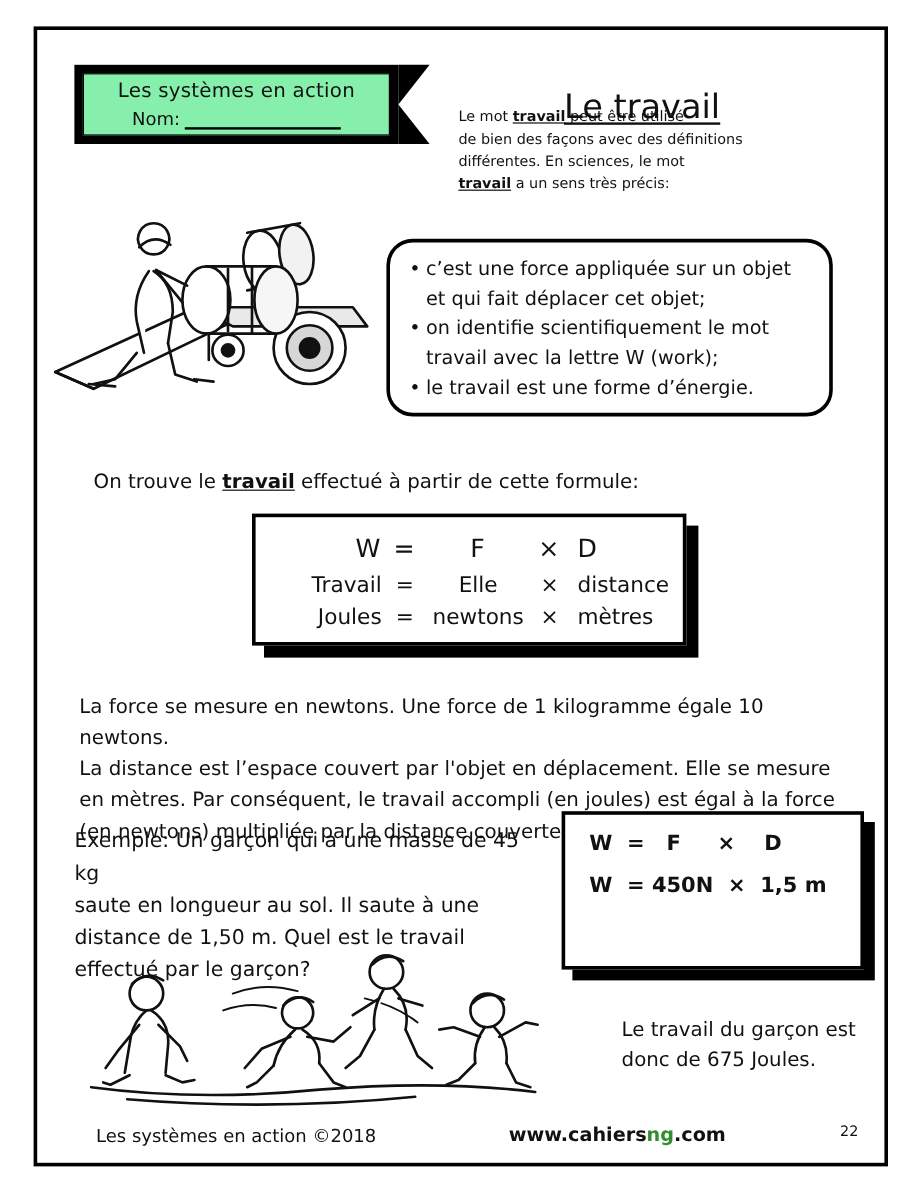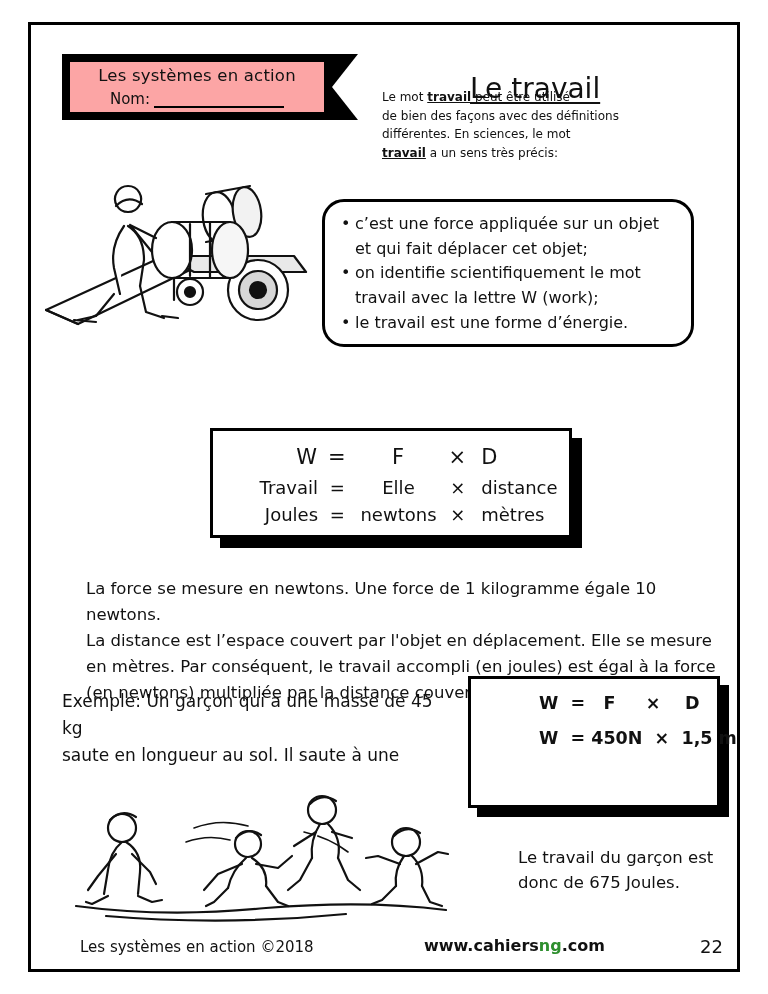--- a/index.html
+++ b/index.html
@@ -40,21 +40,21 @@
     position: absolute;
     inset: 0;
     background: #000;
   }
   .banner-inner {
     position: absolute;
     left: 7px;
     top: 7px;
     right: 7px;
     bottom: 7px;
-    background: #fca5a5;
+    background: #86efac;
     border: 1.5px solid #000;
     display: flex;
     flex-direction: column;
     align-items: center;
     justify-content: center;
   }
   .banner-title {
     font-size: 16.5px;
     color: #111;
     letter-spacing: 0.2px;
@@ -188,21 +188,20 @@
 
   
   .body-para {
     position: absolute;
     left: 66px;
     top: 576px;
     width: 640px;
     font-size: 16.5px;
     line-height: 1.58;
     color: #111;
-    margin-left: 20px;
   }
 
   
   .example {
     position: absolute;
     left: 62px;
     top: 688px;
     width: 390px;
     font-size: 17px;
     line-height: 1.58;
@@ -235,21 +234,20 @@
     box-sizing: border-box;
     padding: 14px 0 0 20px;
   }
   .crow {
     font-size: 17.5px;
     font-weight: bold;
     color: #111;
     line-height: 1.2;
     margin-bottom: 14px;
     white-space: pre;
-    margin-left: 48px;
   }
 
   
   .conclusion {
     position: absolute;
     left: 494px;
     top: 846px;
     width: 220px;
     font-size: 16.5px;
     line-height: 1.5;
@@ -276,21 +274,21 @@
     color: #2f8f2f;
     font-weight: bold;
   }
   .footer-center .bold {
     font-weight: bold;
   }
   .footer-page {
     position: absolute;
     left: 700px;
     top: 936px;
-    font-size: 18px;
+    font-size: 12px;
     color: #111;
   }
 
   
   .illus {
     position: absolute;
   }
   #illus-cart { left: 44px; top: 160px; width: 300px; height: 180px; }
   #illus-jump { left: 66px; top: 784px; width: 390px; height: 140px; }
 </style>
@@ -336,20 +334,23 @@
     <div class="bullet-line">
       <span class="bullet-dot"></span>
       <span class="bullet-text">travail avec la lettre W (work);</span>
     </div>
     <div class="bullet-line">
       <span class="bullet-dot">•</span>
       <span class="bullet-text">le travail est une forme d’énergie.</span>
     </div>
   </div>
 
+  <div class="formula-intro">
+    <span>On trouve le </span><span class="u b">travail</span><span> effectué à partir de cette formule:</span>
+  </div>
 
   <div class="formula-box">
     <div class="formula-shadow"></div>
     <div class="formula-face">
       <div class="frow big">
         <span class="c1">W</span>
         <span class="c2">=</span>
         <span class="c3">F</span>
         <span class="c4">×</span>
         <span class="c5">D</span>
@@ -374,21 +375,22 @@
   <div class="body-para">
     <span>La force se mesure en newtons. Une force de 1 kilogramme égale 10 newtons.</span><br>
     <span>La distance est l’espace couvert par l'objet en déplacement. Elle se mesure</span><br>
     <span>en mètres. Par conséquent, le travail accompli (en joules) est égal à la force</span><br>
     <span>(en newtons) multipliée par la distance couverte (en mètres).</span>
   </div>
 
   <div class="example">
     <span>Exemple: Un garçon qui a une masse de 45 kg</span><br>
     <span>saute en longueur au sol. Il saute à une</span><br>
-    <br>
+    <span>distance de 1,50 m. Quel est le travail</span><br>
+    <span>effectué par le garçon?</span>
   </div>
 
   <div class="calc-box">
     <div class="calc-shadow"></div>
     <div class="calc-face">
       <div class="crow">W  =   F     ×    D</div>
       <div class="crow">W  = 450N  ×  1,5 m</div>
     </div>
   </div>
 

